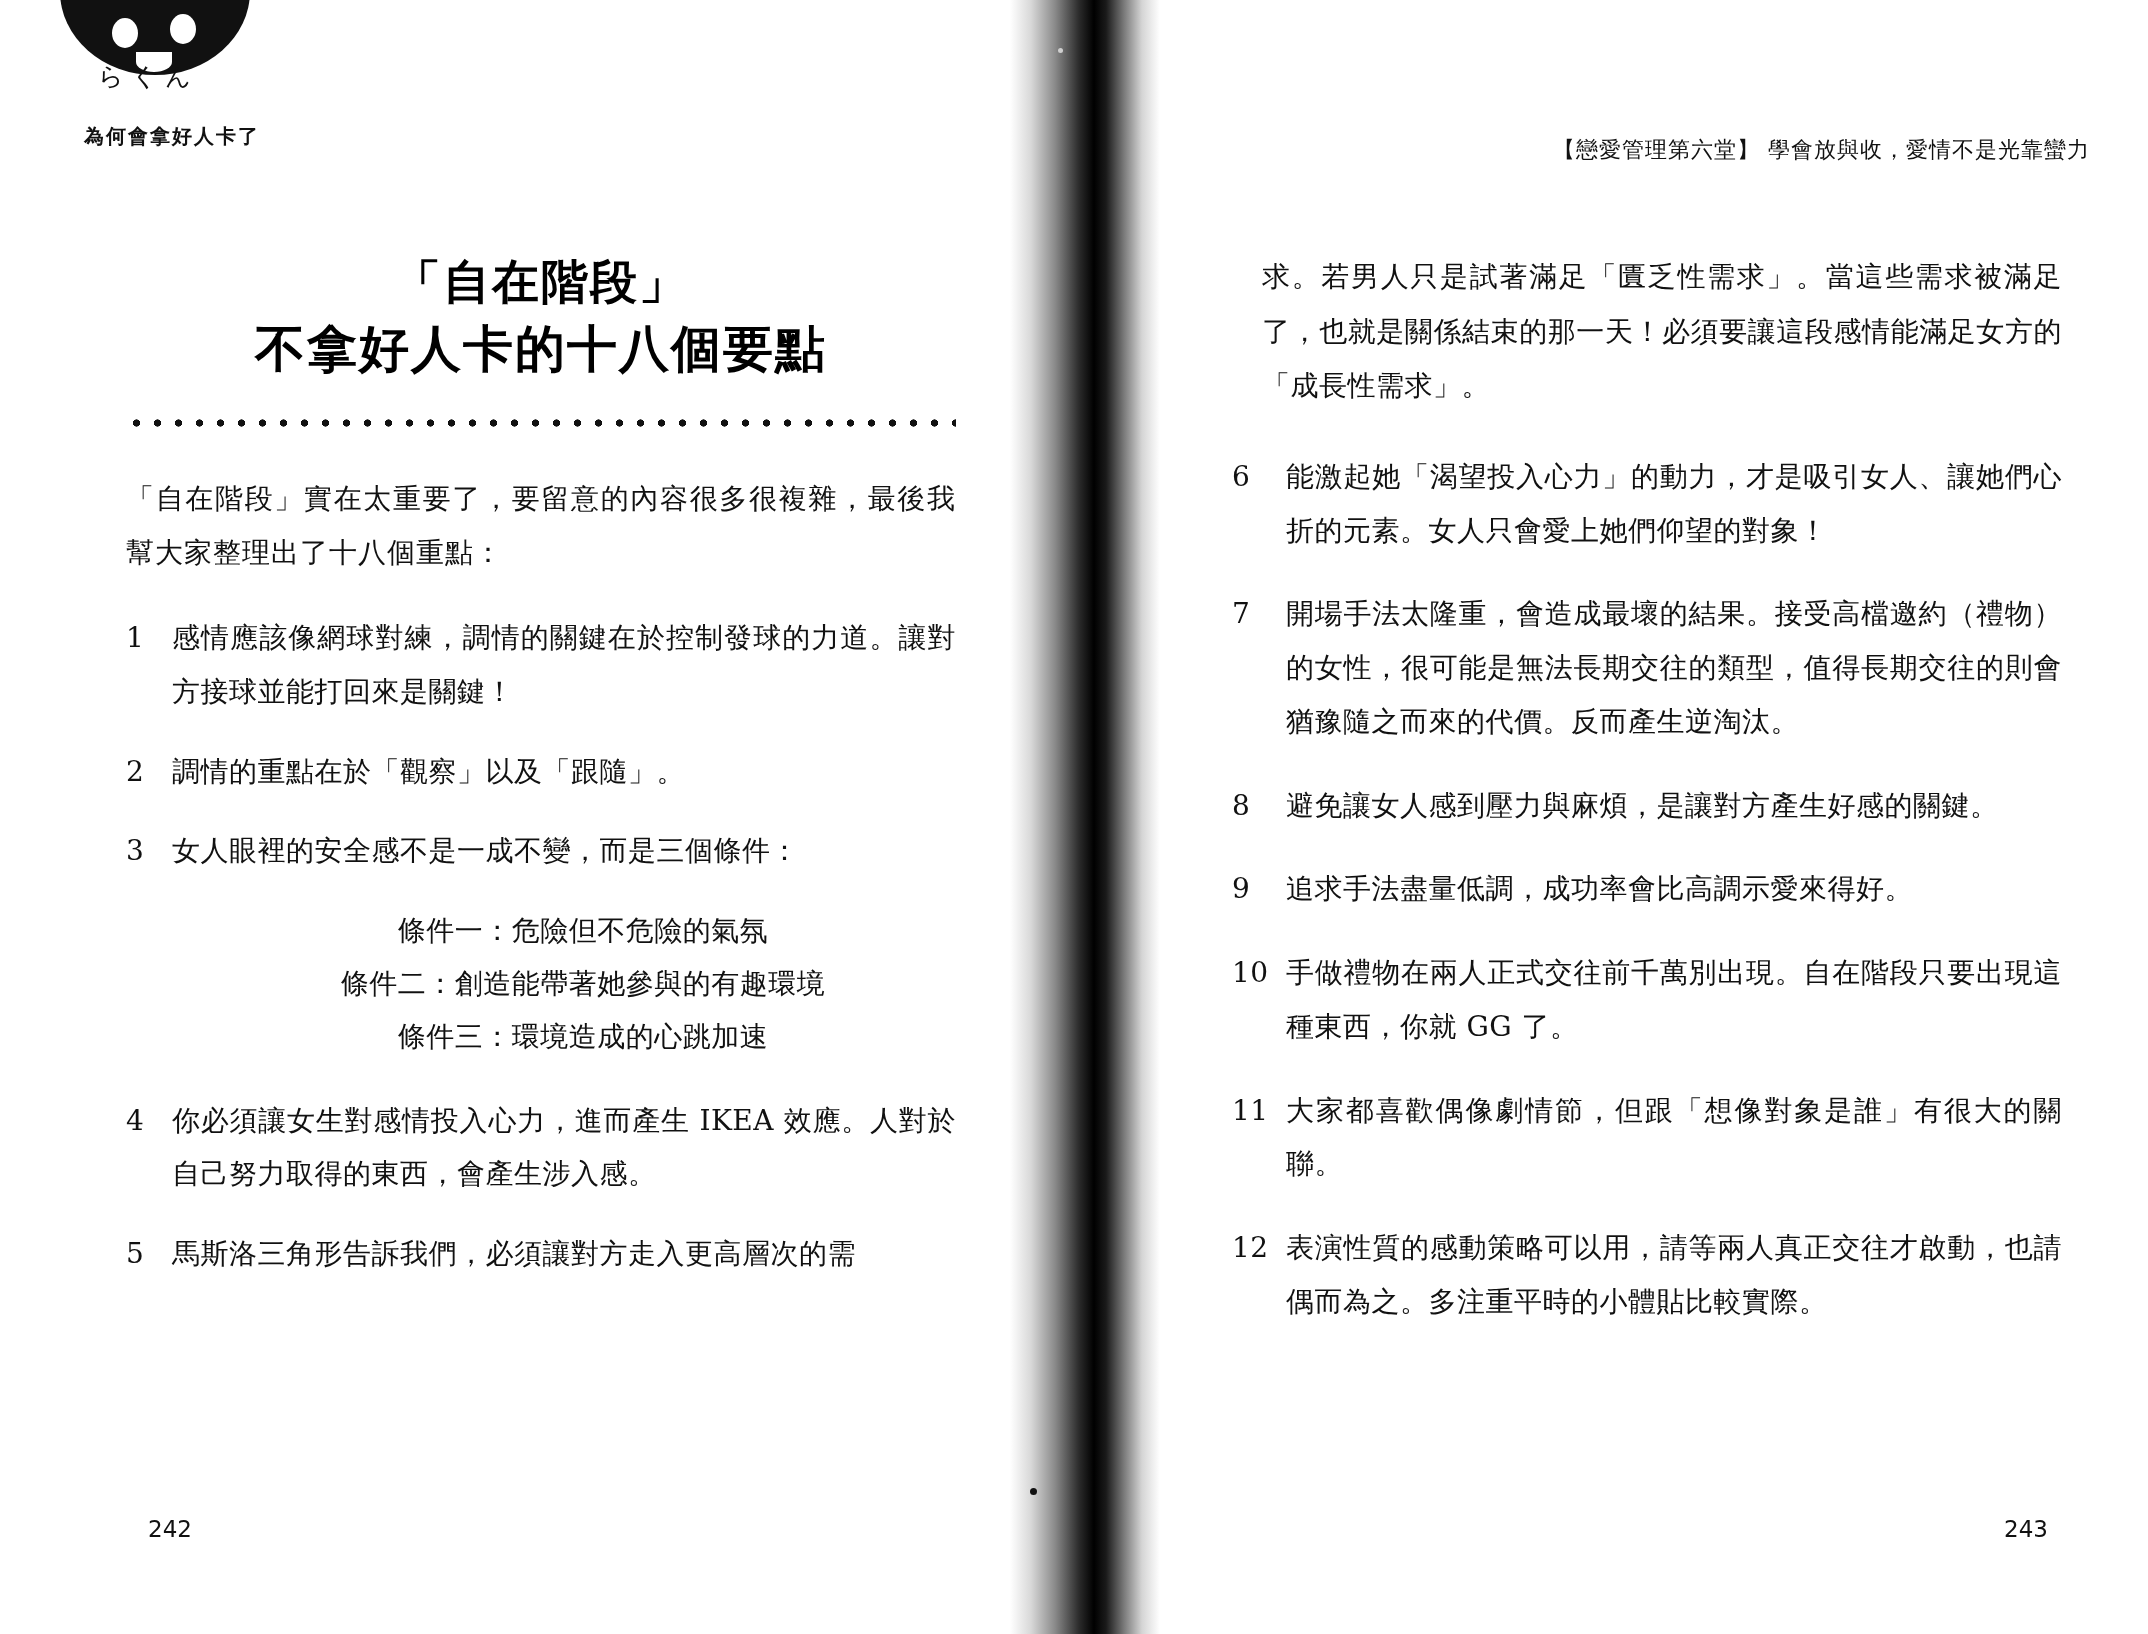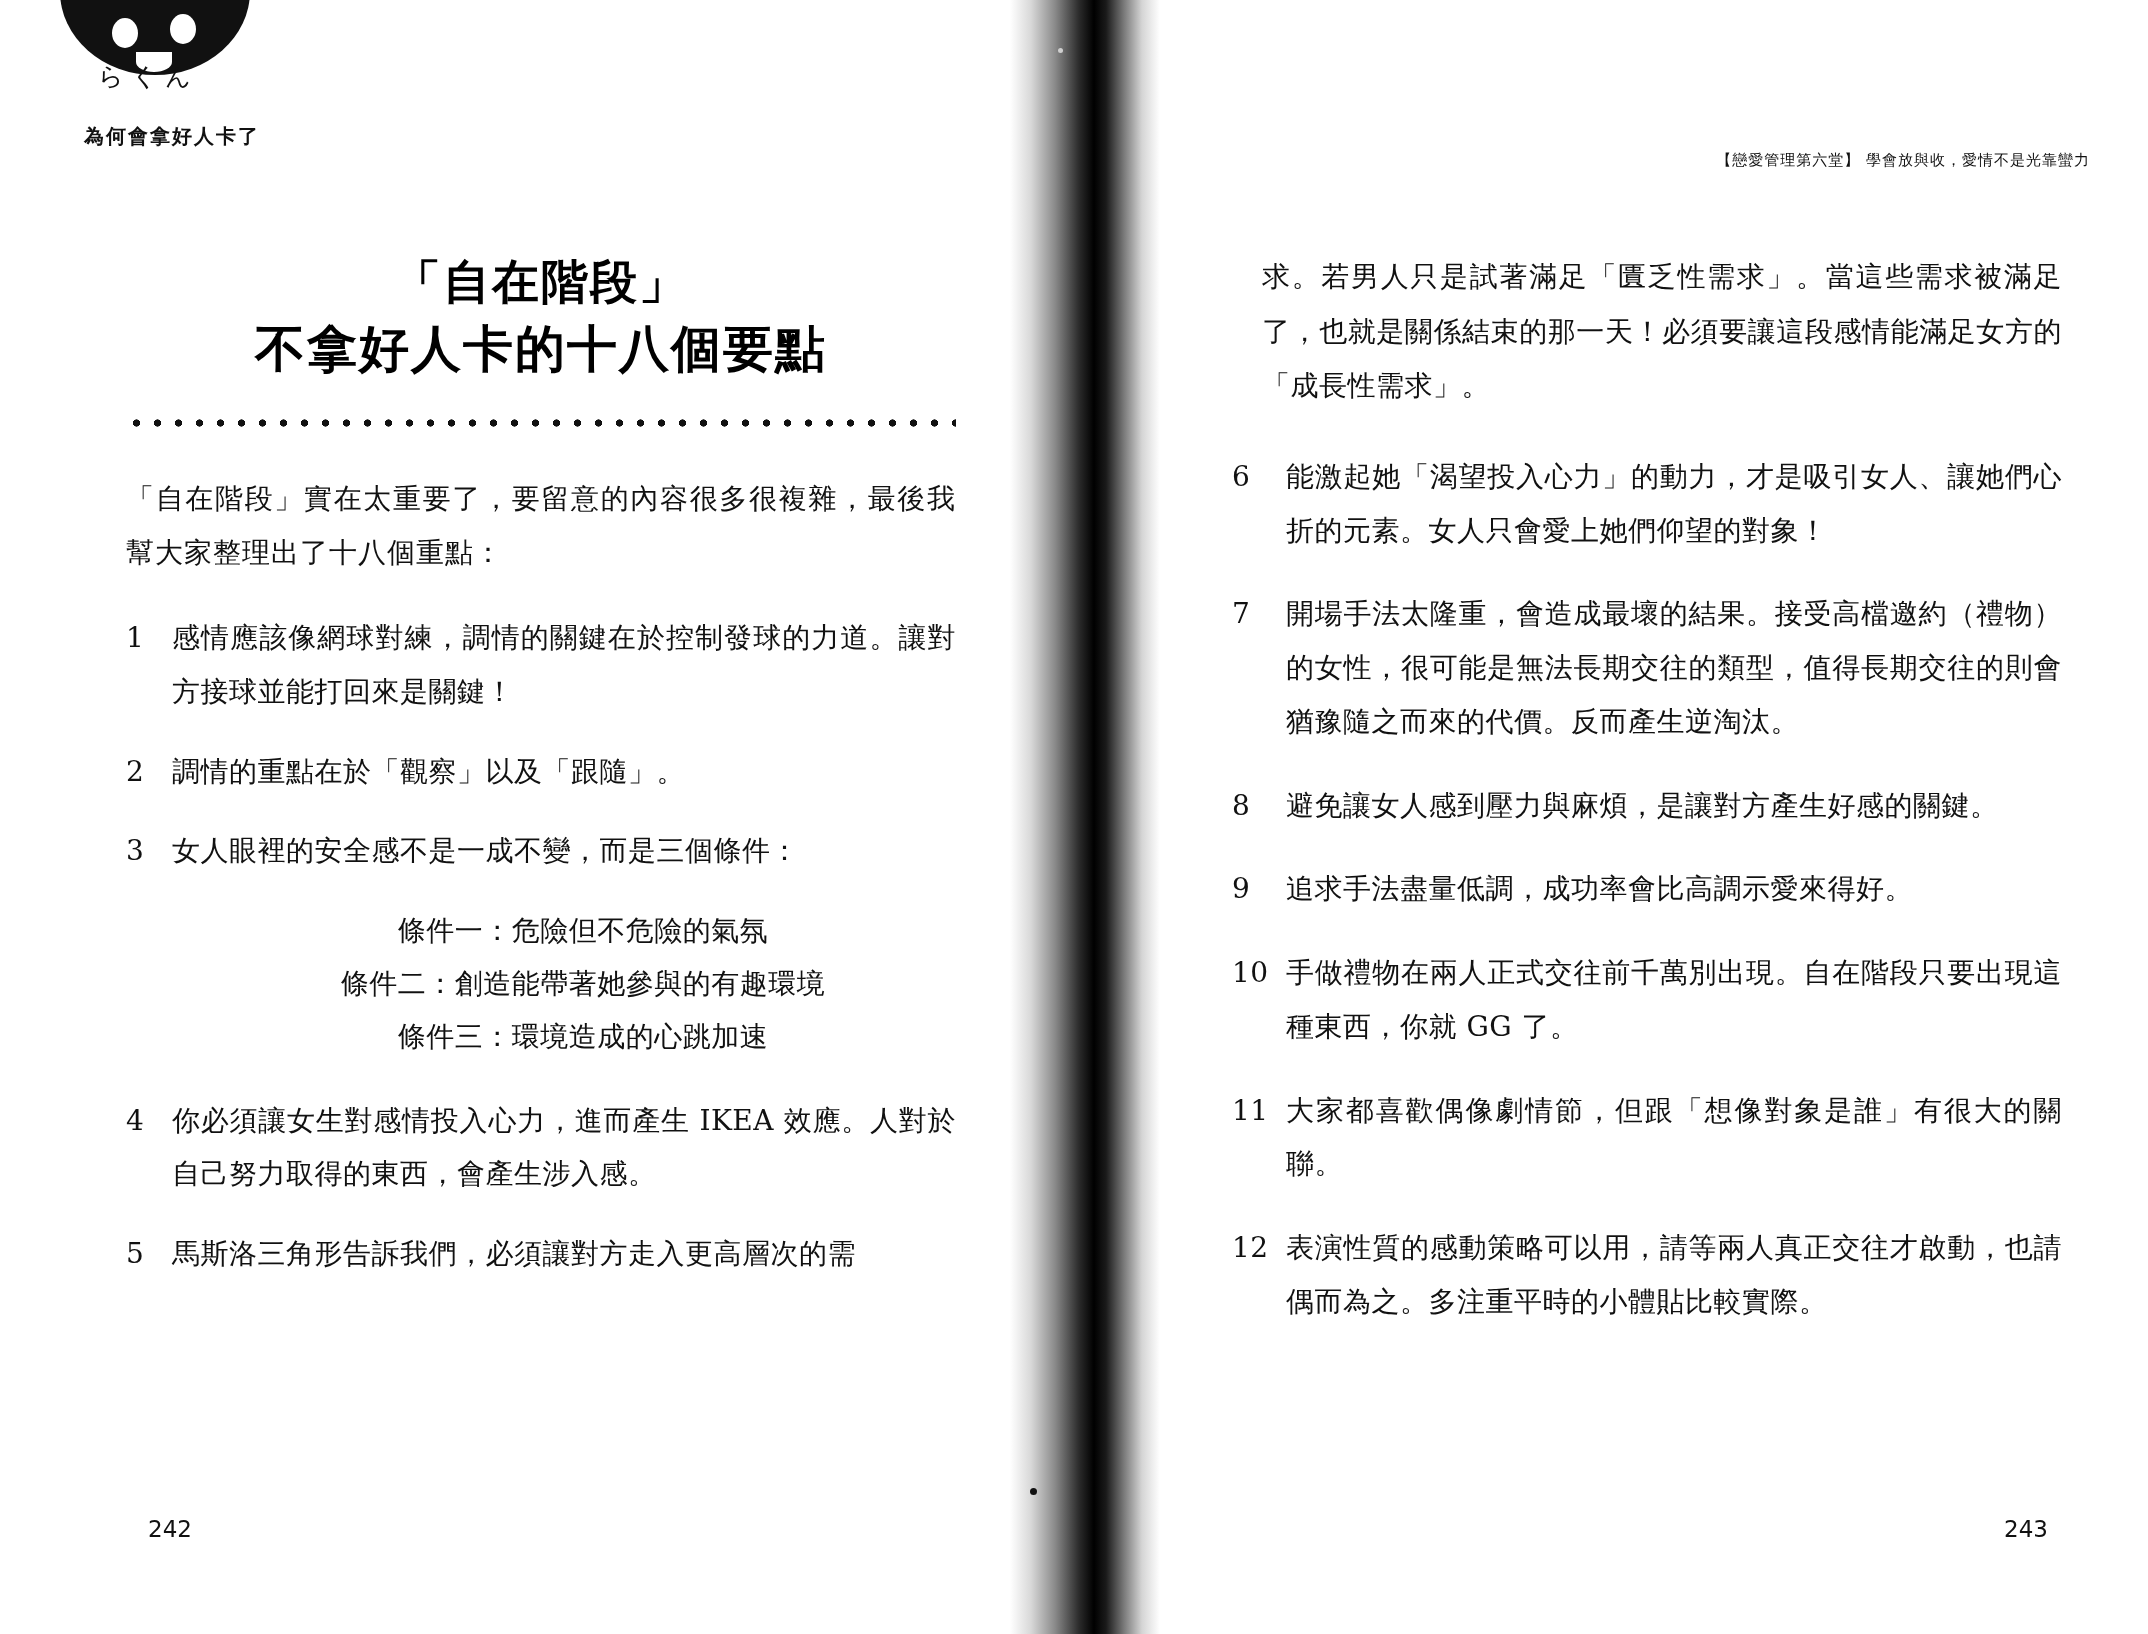--- a/index.html
+++ b/index.html
@@ -113,22 +113,22 @@
     letter-spacing: 2px;
     color: #111;
     white-space: nowrap;
     font-family: "DejaVu Sans", "Liberation Sans", sans-serif;
   }
 
   
   .running-head {
     position: absolute;
     right: 58px;
-    top: 151px;
-    font-size: 15px;
+    top: 135px;
+    font-size: 22px;
     letter-spacing: 1px;
     color: #111;
     white-space: nowrap;
   }
 
   
   .left-body {
     position: absolute;
     left: 126px;
     top: 250px;

